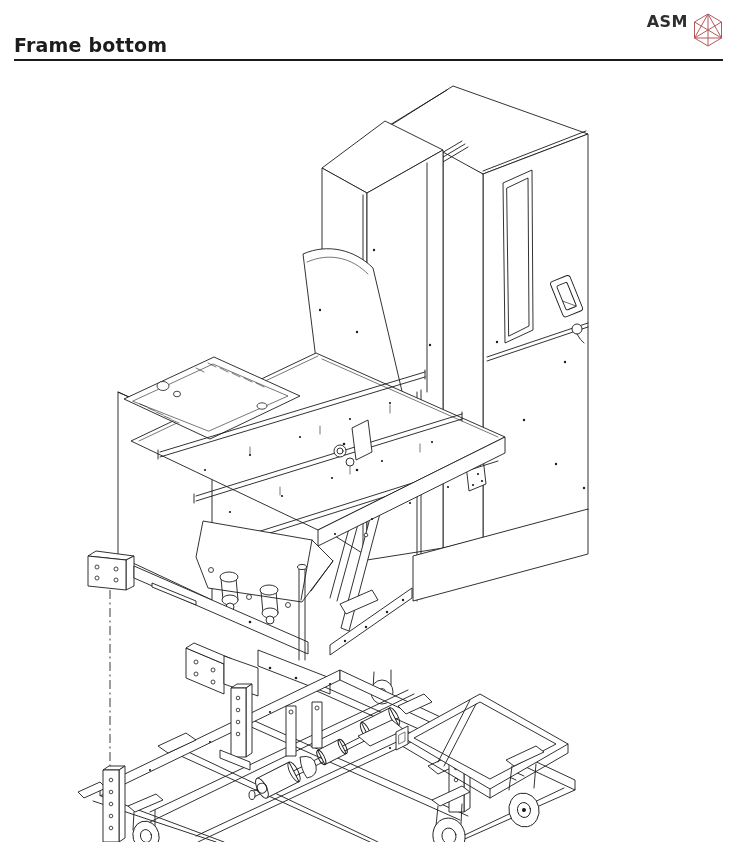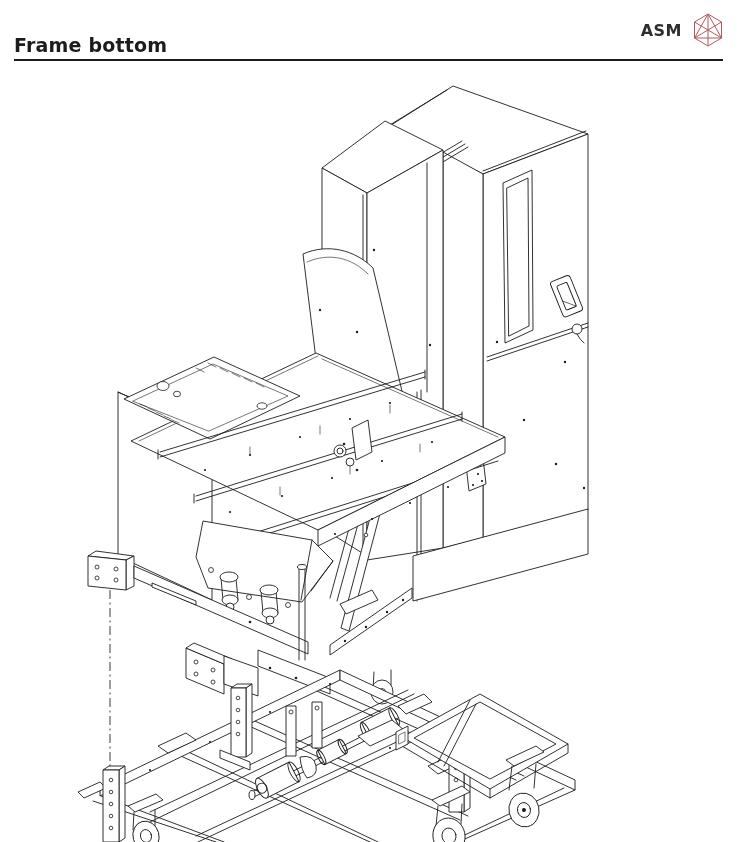--- a/index.html
+++ b/index.html
@@ -7,21 +7,21 @@
   html,body { width:737px; height:842px; background:var(--paper); overflow:hidden;
               font-family:"DejaVu Sans","Liberation Sans",sans-serif; }
   .page { position:relative; width:643px; height:842px; background:var(--paper); }
 
   
   .hdr { position:absolute; left:0; top:0; width:737px; z-index:2; }
   .title { position:absolute; left:14px; top:34px; font-size:19px; font-weight:bold;
            letter-spacing:.2px; color:var(--ink); white-space:nowrap; }
   .rule { position:absolute; left:14px; top:59px; width:709px; height:2px;
           background:var(--rule); }
-  .brand { position:absolute; right:12px; top:12px; display:flex; align-items:center; gap:9px;margin-left:32px; }
+  .brand { position:absolute; right:12px; top:12px; display:flex; gap:3px;margin-left:32px; }
   .brand-text { font-size:16px; font-weight:600; letter-spacing:.5px; color:#2e2e2e; }
   .brand svg { display:block; }
 
   
   .fig { position:absolute; left:0; top:0; width:737px; height:842px; z-index:1; }
   .f  { fill:#ffffff; stroke:var(--ink); stroke-width:.9; stroke-linejoin:round; }
   .l  { fill:none; stroke:var(--ink); stroke-width:.9; stroke-linecap:round; stroke-linejoin:round; }
   .t  { fill:none; stroke:var(--ink); stroke-width:.6; stroke-linecap:round; }
   .d  { fill:var(--ink); stroke:none; }
   .h  { fill:#ffffff; stroke:var(--ink); stroke-width:.8; }

